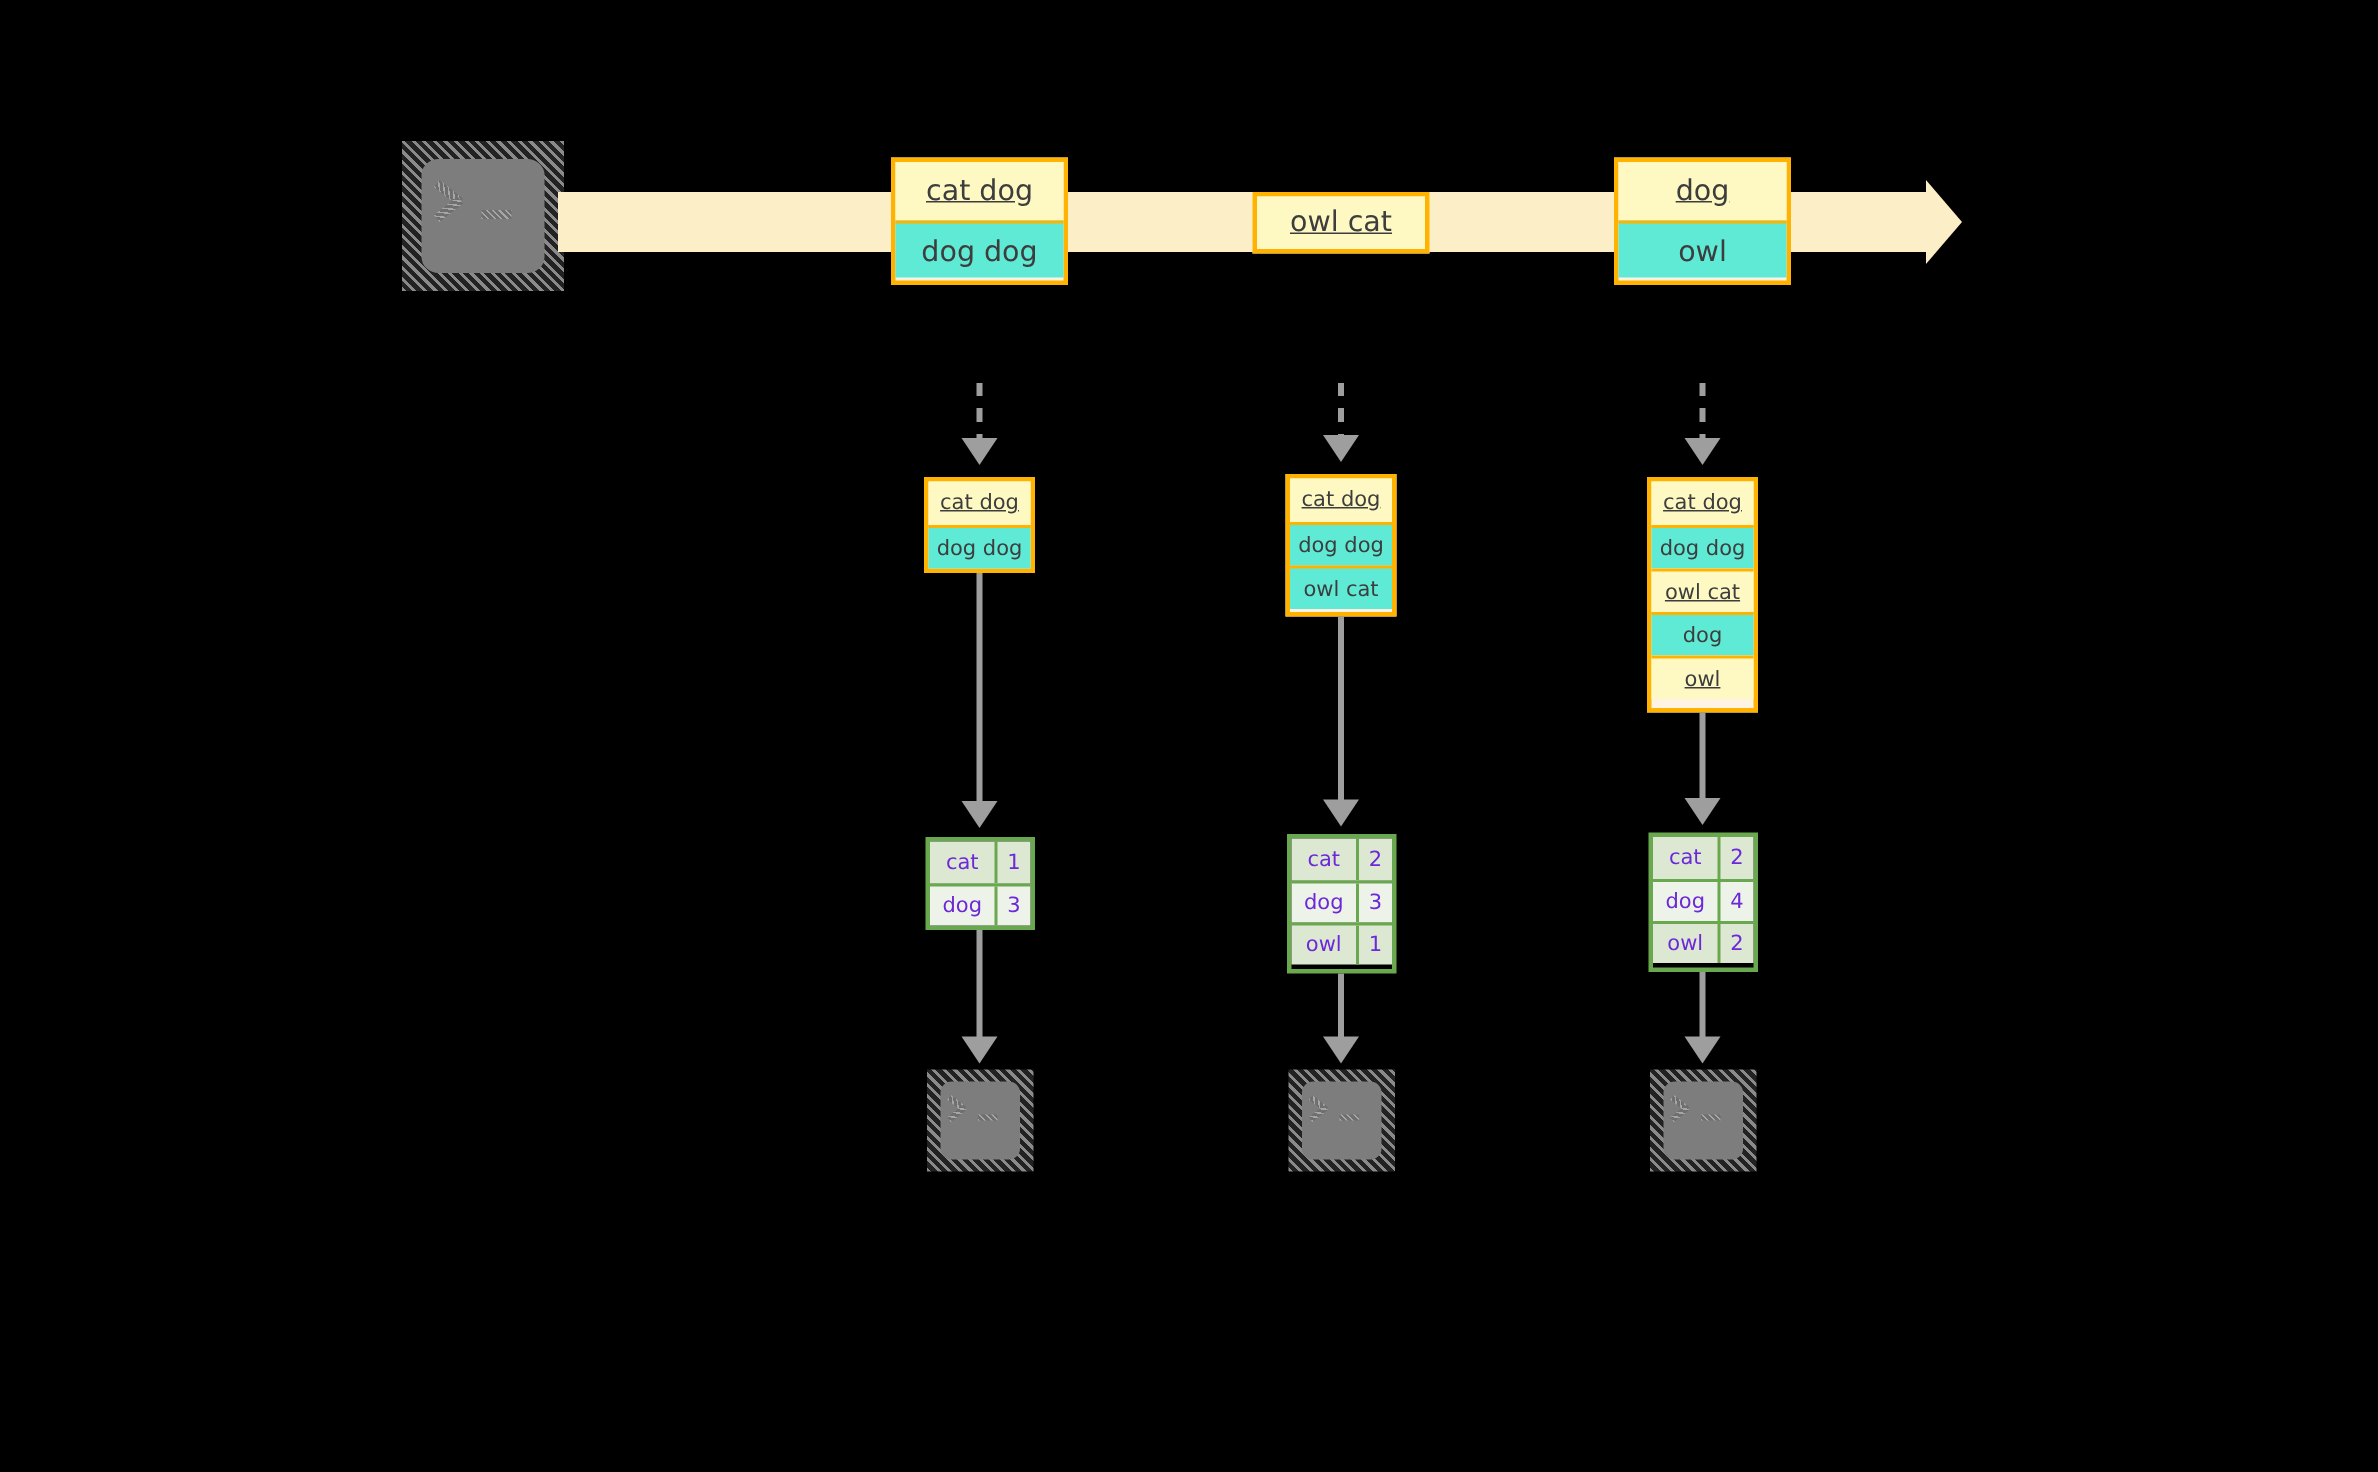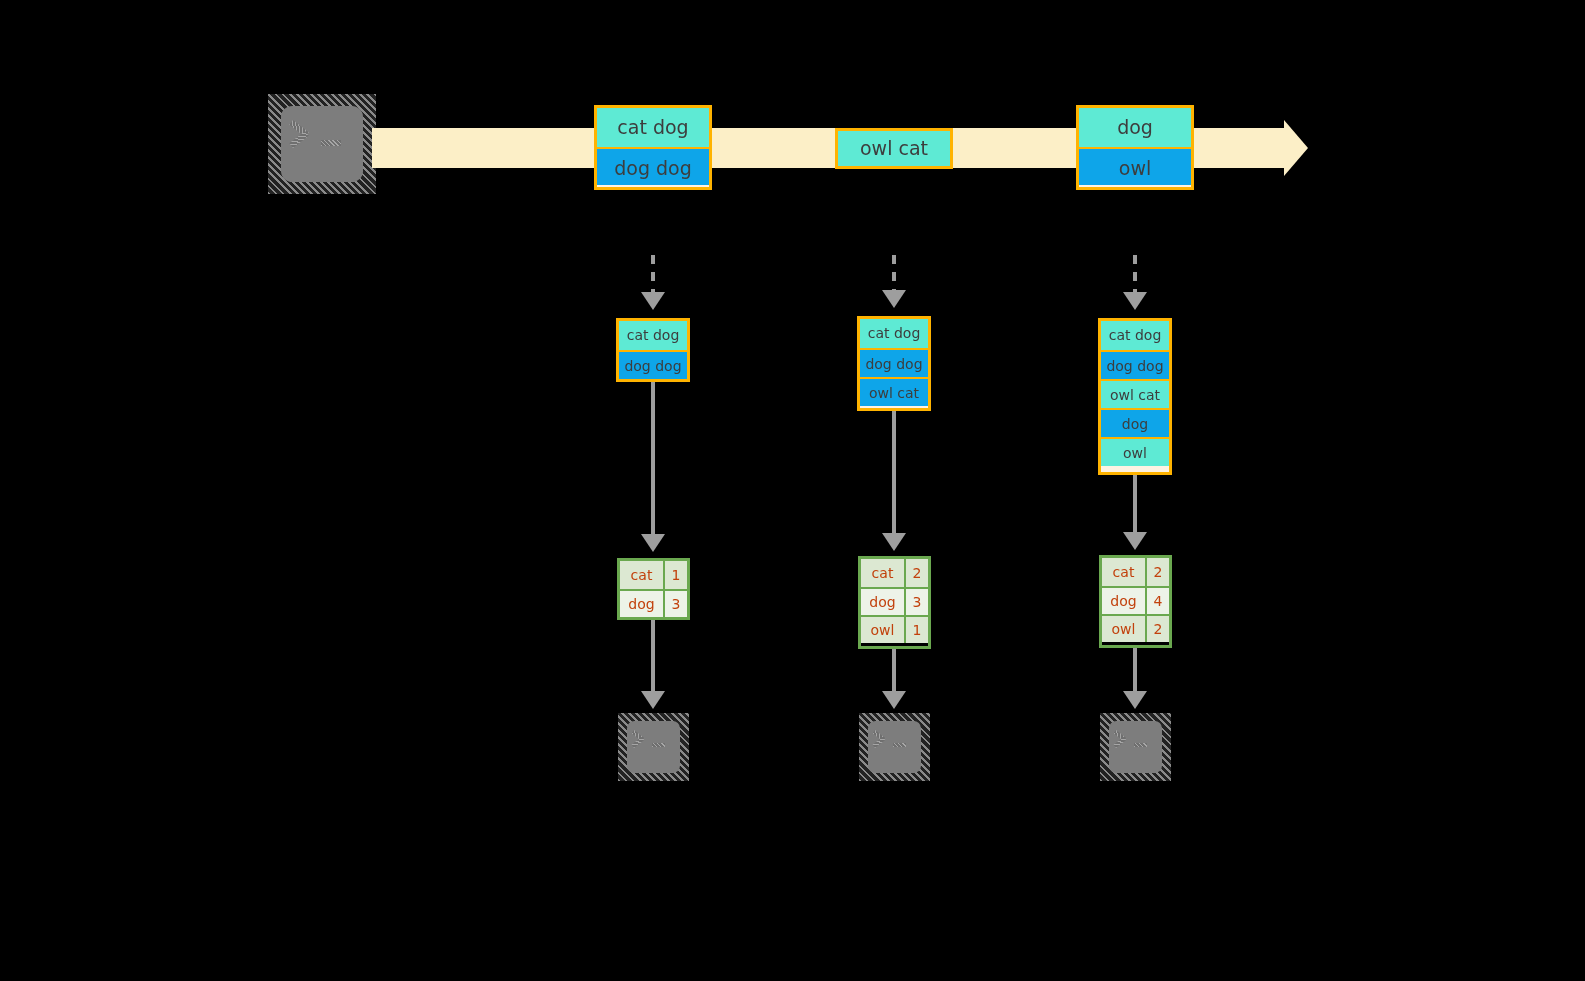--- a/index.html
+++ b/index.html
@@ -77,36 +77,36 @@
     border: 3px solid #FFB300;
     background: #FFF3E3;
   }
   .orow {
     box-sizing: border-box;
     text-align: center;
     color: #3d3d3d;
     white-space: nowrap;
     overflow: hidden;
   }
-  .orow.dark  { background: #5eead4; }
-  .orow.light { background: #0ea5e9; }
+  .orow.dark  { background: #fef9c3; text-decoration: underline; }
+  .orow.light { background: #5eead4; }
   .orow + .orow { border-top: 2px solid #FFB300; }
 
   
   .gbox {
     position: absolute;
     box-sizing: border-box;
     border: 3px solid #6AA84F;
     display: flex;
     flex-direction: column;
   }
   .grow {
     display: flex;
     box-sizing: border-box;
-    color: #c2410c;
+    color: #6d28d9;
   }
   .grow + .grow { border-top: 2px solid #6AA84F; }
   .grow.dark  { background: #DCE8D2; }
   .grow.light { background: #EDF3E8; }
   .gcell-word {
     flex: 0 0 auto;
     text-align: center;
     border-right: 2px solid #6AA84F;
     box-sizing: border-box;
     display: flex;

